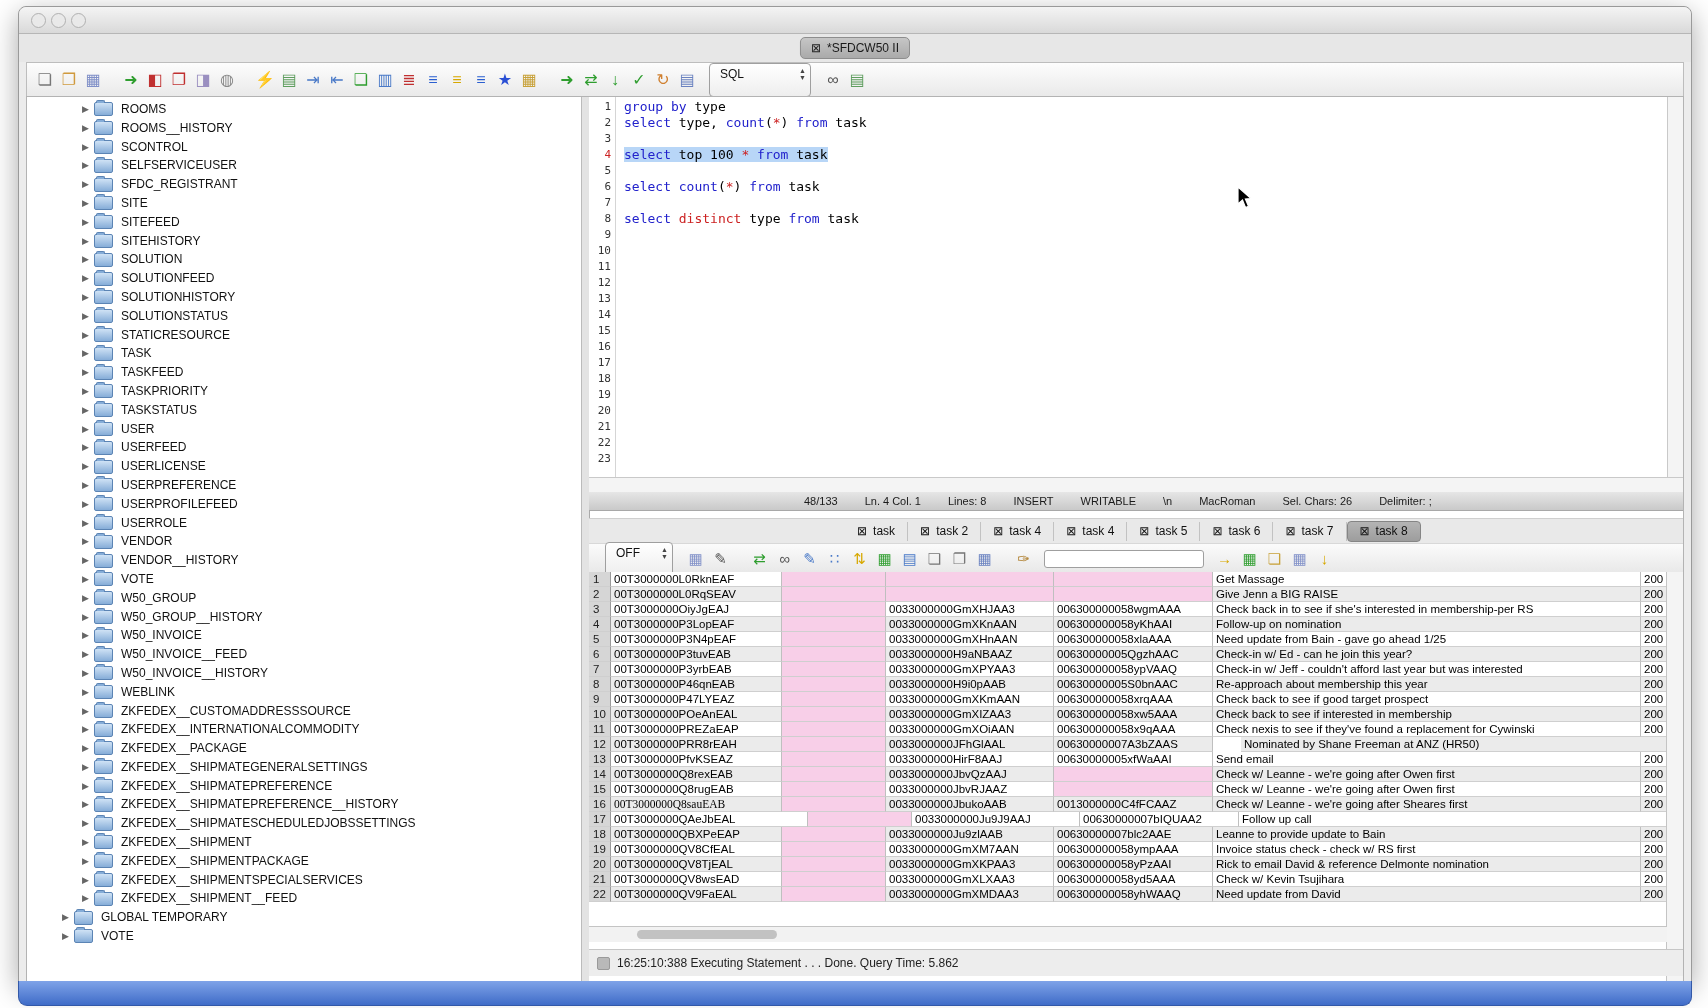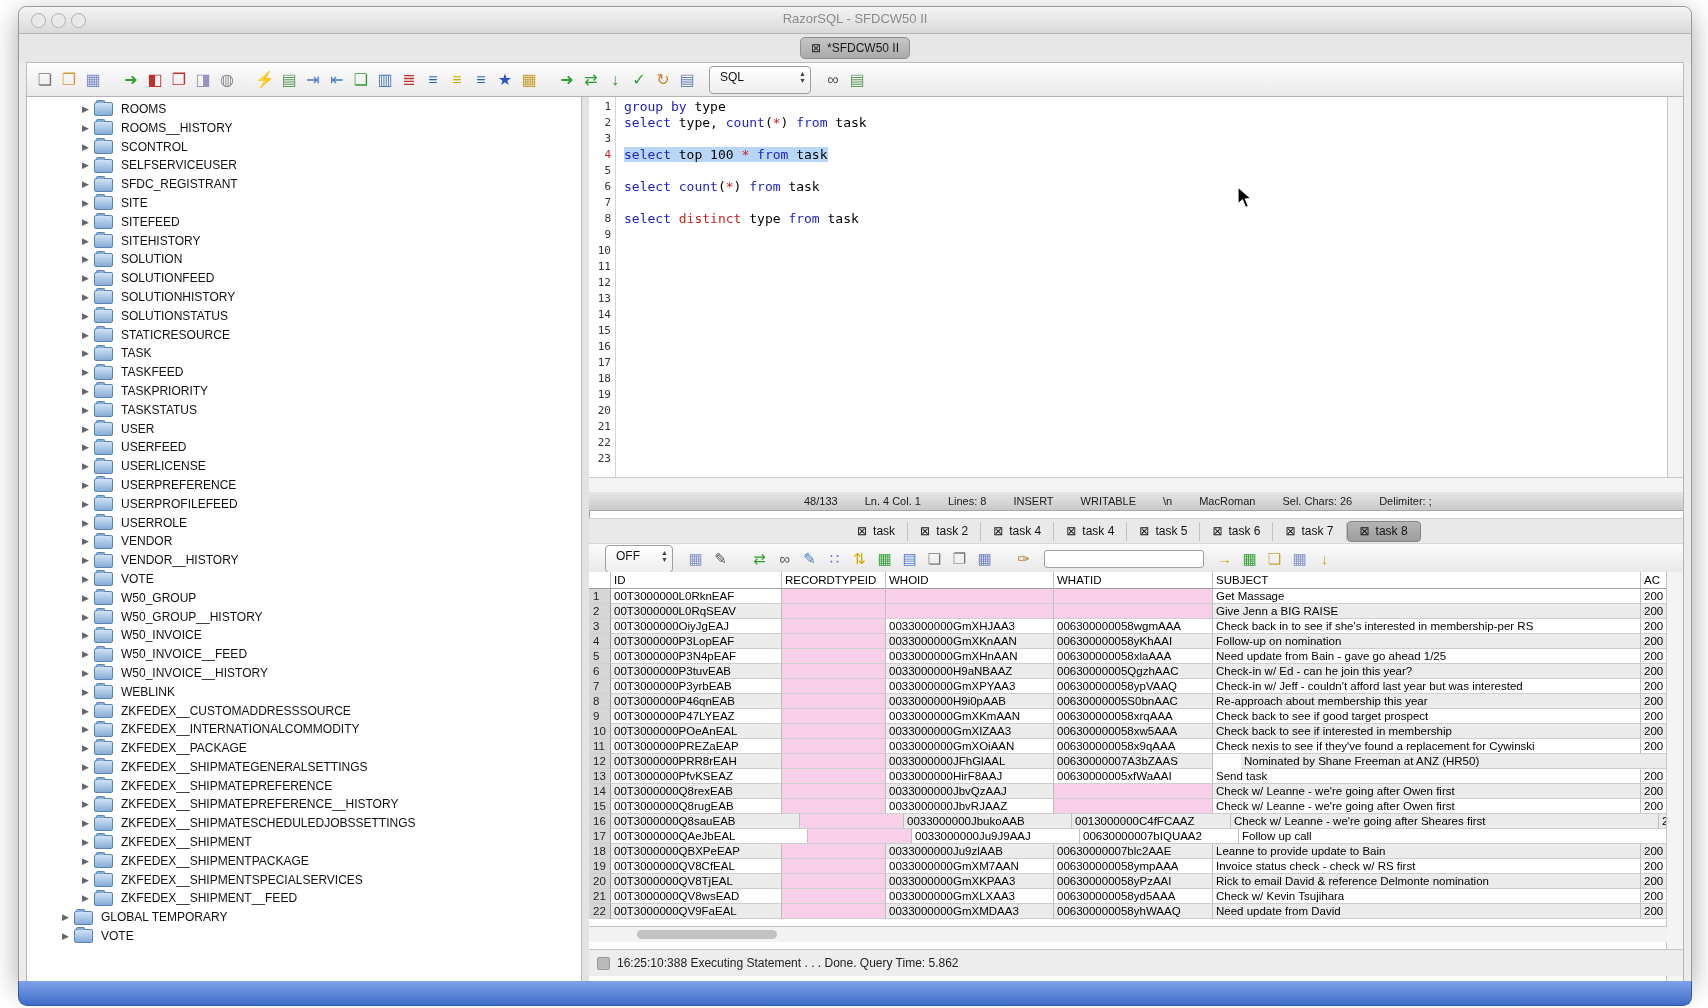--- a/index.html
+++ b/index.html
@@ -17,21 +17,21 @@
       background:linear-gradient(#c6c6c6,#aaaaaa);border:1px solid #8d8d8d;border-radius:5px;
       padding:0 10px;font-size:12px;color:#1a1a1a;line-height:20px;white-space:nowrap;}
   #wintab .x{font-size:12px;margin-right:6px;color:#222;}
   
   #toolbar{position:absolute;left:7px;top:55px;right:7px;height:34px;
       background:linear-gradient(#fdfdfd,#e9e9e9);border:1px solid #bdbdbd;border-bottom:1px solid #aaa;
       display:flex;align-items:center;padding:0 6px;}
   .ticon{width:24px;text-align:center;font-size:16px;line-height:24px;cursor:default;}
   .tsep{width:14px;}
   .combo{height:20px;background:linear-gradient(#fff,#eee);border:1px solid #9f9f9f;border-radius:4px;
-      font-size:12px;color:#111;display:flex;align-items:center;padding:0 4px 6px 10px;margin:0 10px;}
+      font-size:12px;color:#111;display:flex;align-items:center;padding:0 4px 12px 10px;margin:0 10px;}
   .combo .lbl{flex:1;}
   .combo .st{font-size:7px;line-height:7px;color:#444;margin-left:10px;}
   
   #content{position:absolute;left:7px;top:89px;right:7px;bottom:0;background:#fff;border:1px solid #b3b3b3;border-bottom:none;}
   
   #tree{position:absolute;left:0;top:0;width:554px;bottom:0;overflow:hidden;background:#fff;padding-top:3px;}
   .trow{height:18.8px;line-height:18.8px;font-size:12px;color:#111;white-space:nowrap;display:flex;align-items:center;}
   .trow .tri{width:12px;font-size:9px;color:#666;margin-left:55px;}
   .trow.outer .tri{margin-left:35px;}
   .folder{width:17px;height:12px;background:linear-gradient(#cfe2f5,#86add8);border:1px solid #5b84b4;
@@ -100,21 +100,20 @@
 </head>
 <body>
 
 <div id="stage">
   <div id="win">
 
     <div id="titlebar">
       <div class="tl" style="left:12px"></div>
       <div class="tl" style="left:32px"></div>
       <div class="tl" style="left:52px"></div>
-      <div id="title">RazorSQL - SFDCW50 II</div>
     </div>
 
     <div id="tabstrip">
       <div id="wintab">
         <span class="x">⊠</span><span>*SFDCW50 II</span>
       </div>
     </div>
 
     <div id="toolbar">
         <div class="ticon" style="color: rgb(119, 119, 119);">❏</div>
@@ -508,29 +507,20 @@
           <div class="ticon" style="color: rgb(176, 128, 48);">✑</div>
           <input id="search" style="">
           <div class="ticon" style="color: rgb(215, 168, 0);">→</div>
           <div class="ticon" style="color: rgb(47, 158, 47);">▦</div>
           <div class="ticon" style="color: rgb(200, 162, 58);">❏</div>
           <div class="ticon" style="color: rgb(128, 144, 200);">▦</div>
           <div class="ticon" style="color: rgb(215, 168, 0);">↓</div>
         </div>
 
       <div id="grid">
-          <div class="grow hdr">
-            <div class="gc" style="width: 22px;"></div>
-            <div class="gc" style="width: 171px;">ID</div>
-            <div class="gc" style="width: 104px;">RECORDTYPEID</div>
-            <div class="gc" style="width: 168px;">WHOID</div>
-            <div class="gc" style="width: 159px;">WHATID</div>
-            <div class="gc" style="width: 428px;">SUBJECT</div>
-            <div class="gc" style="width: 60px;">AC</div>
-          </div>
           <div class="grow odd">
             <div class="gc num" style="width: 22px;">1</div>
             <div class="gc" style="width: 171px;">00T3000000L0RknEAF</div>
             <div class="gc pink" style="width: 104px;"></div>
             <div class="gc pink" style="width: 168px;"></div>
             <div class="gc pink" style="width: 159px;"></div>
             <div class="gc" style="width: 428px;">Get Massage</div>
             <div class="gc" style="width: 60px;">200</div>
           </div>
           <div class="grow even">
@@ -631,21 +621,21 @@
             <div class="gc" style="width: 159px;">00630000007A3bZAAS</div>
             <div class="gc" style="width: 428px; margin-left: 28px;">Nominated by Shane Freeman at ANZ (HR50)</div>
             <div class="gc" style="width: 60px;">200</div>
           </div>
           <div class="grow odd">
             <div class="gc num" style="width: 22px;">13</div>
             <div class="gc" style="width: 171px;">00T3000000PfvKSEAZ</div>
             <div class="gc pink" style="width: 104px;"></div>
             <div class="gc" style="width: 168px;">0033000000HirF8AAJ</div>
             <div class="gc" style="width: 159px;">00630000005xfWaAAI</div>
-            <div class="gc" style="width: 428px;">Send task</div>
+            <div class="gc" style="width: 428px;">Send email</div>
             <div class="gc" style="width: 60px;">200</div>
           </div>
           <div class="grow even">
             <div class="gc num" style="width: 22px;">14</div>
             <div class="gc" style="width: 171px;">00T3000000Q8rexEAB</div>
             <div class="gc pink" style="width: 104px;"></div>
             <div class="gc" style="width: 168px;">0033000000JbvQzAAJ</div>
             <div class="gc pink" style="width: 159px;"></div>
             <div class="gc" style="width: 428px;">Check w/ Leanne - we're going after Owen first</div>
             <div class="gc" style="width: 60px;">200</div>
@@ -654,21 +644,21 @@
             <div class="gc num" style="width: 22px;">15</div>
             <div class="gc" style="width: 171px;">00T3000000Q8rugEAB</div>
             <div class="gc pink" style="width: 104px;"></div>
             <div class="gc" style="width: 168px;">0033000000JbvRJAAZ</div>
             <div class="gc pink" style="width: 159px;"></div>
             <div class="gc" style="width: 428px;">Check w/ Leanne - we're going after Owen first</div>
             <div class="gc" style="width: 60px;">200</div>
           </div>
           <div class="grow even">
             <div class="gc num" style="width: 22px;">16</div>
-            <div class="gc" style="width: 189px;">00T3000000Q8sauEAB</div>
+            <div class="gc" style="width: 171px; font-family: Liberation Serif, serif;">00T3000000Q8sauEAB</div>
             <div class="gc pink" style="width: 104px;"></div>
             <div class="gc" style="width: 168px;">0033000000JbukoAAB</div>
             <div class="gc" style="width: 159px;">0013000000C4fFCAAZ</div>
             <div class="gc" style="width: 428px;">Check w/ Leanne - we're going after Sheares first</div>
             <div class="gc" style="width: 60px;">200</div>
           </div>
           <div class="grow odd">
             <div class="gc num" style="width: 22px;">17</div>
             <div class="gc" style="width: 197px;">00T3000000QAeJbEAL</div>
             <div class="gc pink" style="width: 104px;"></div>

